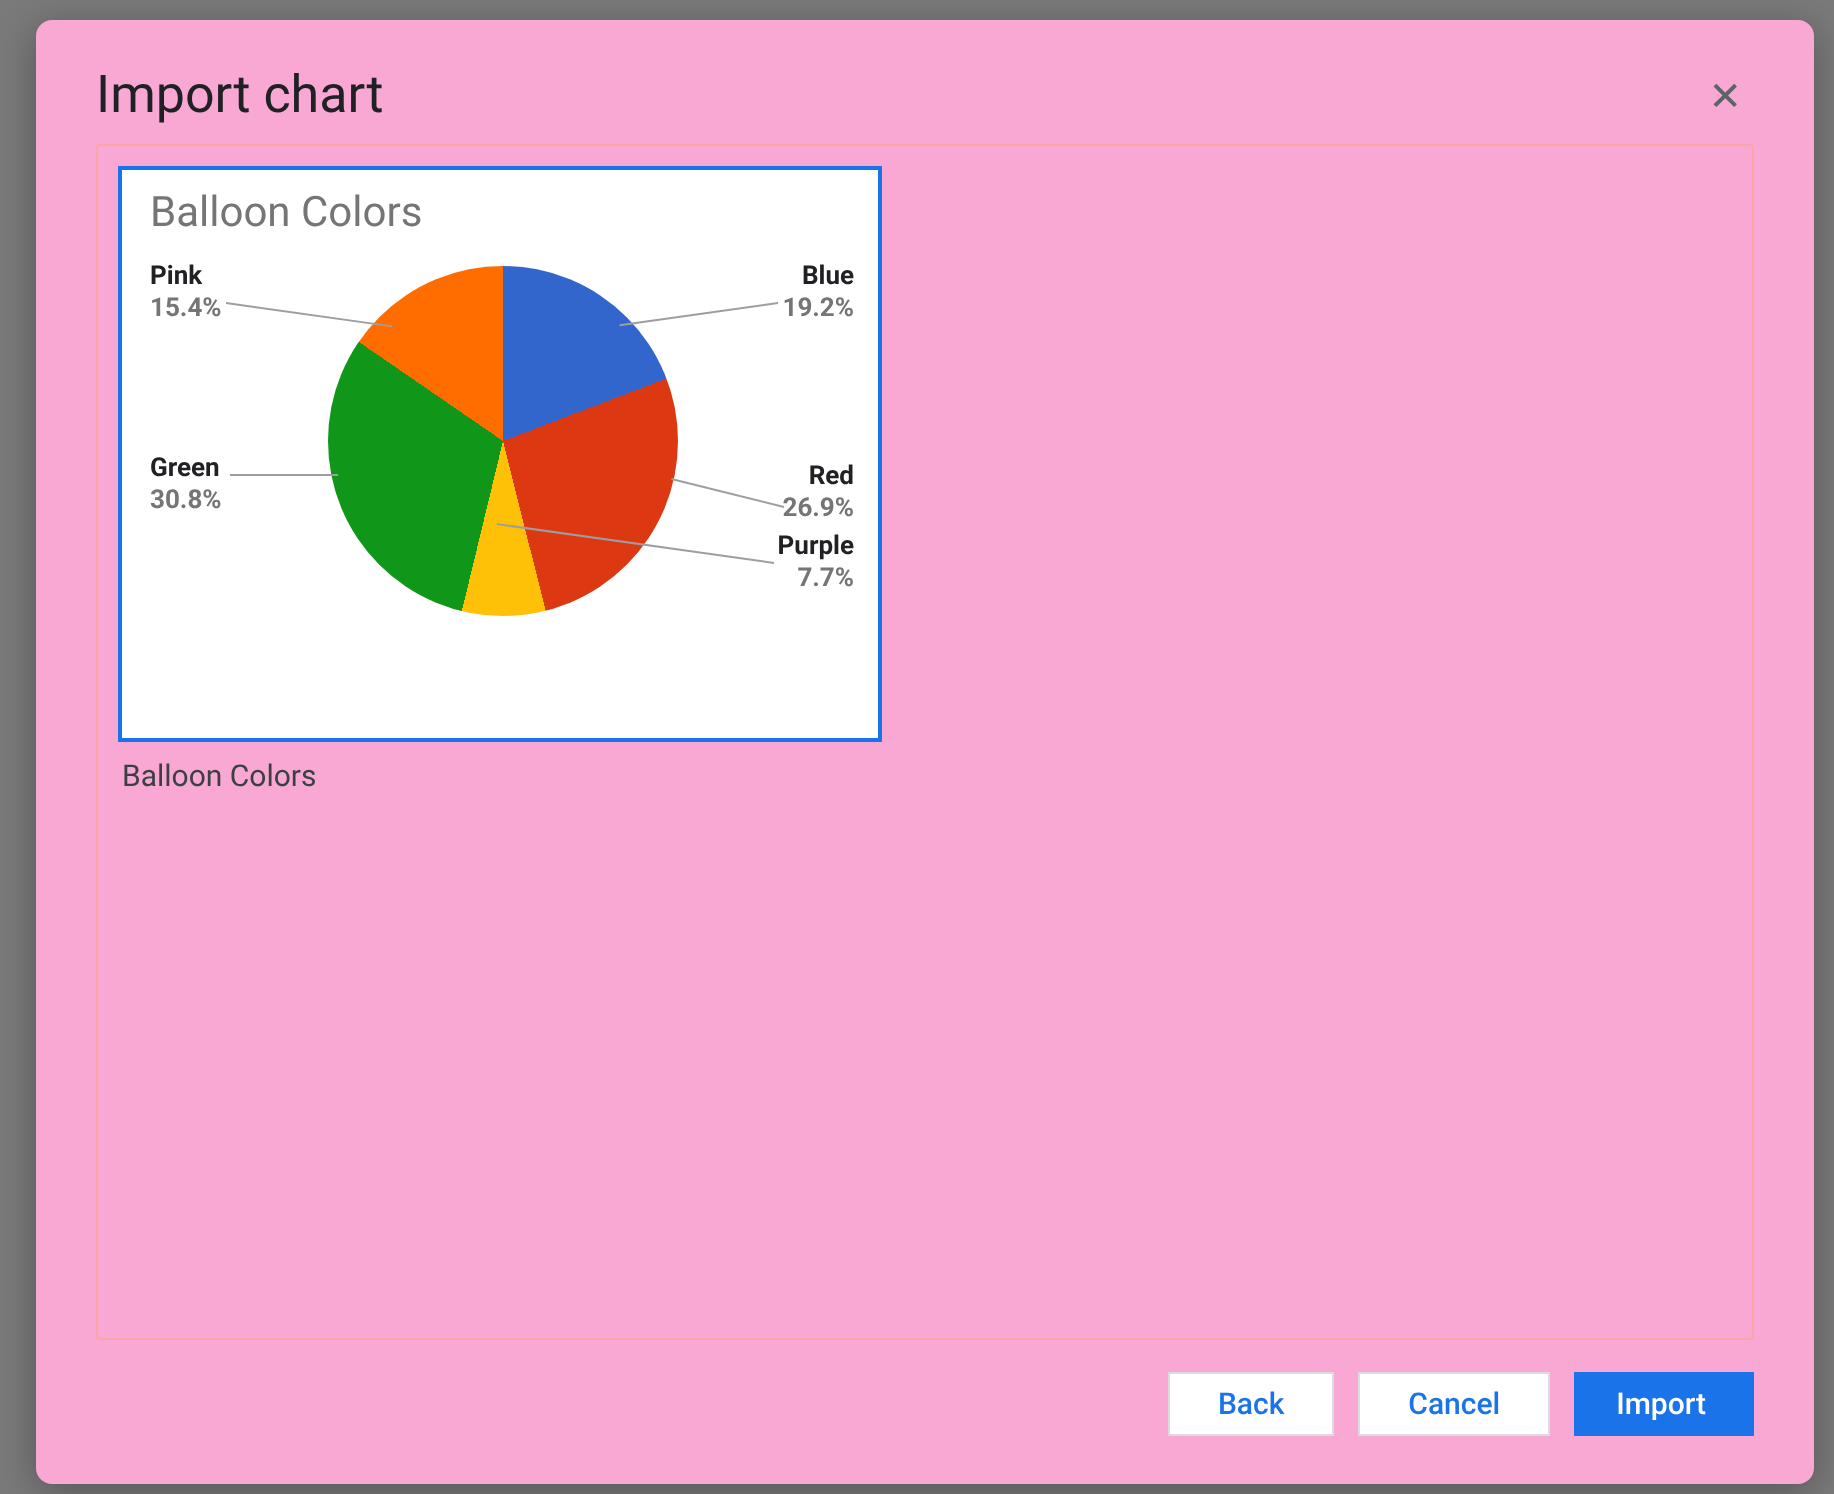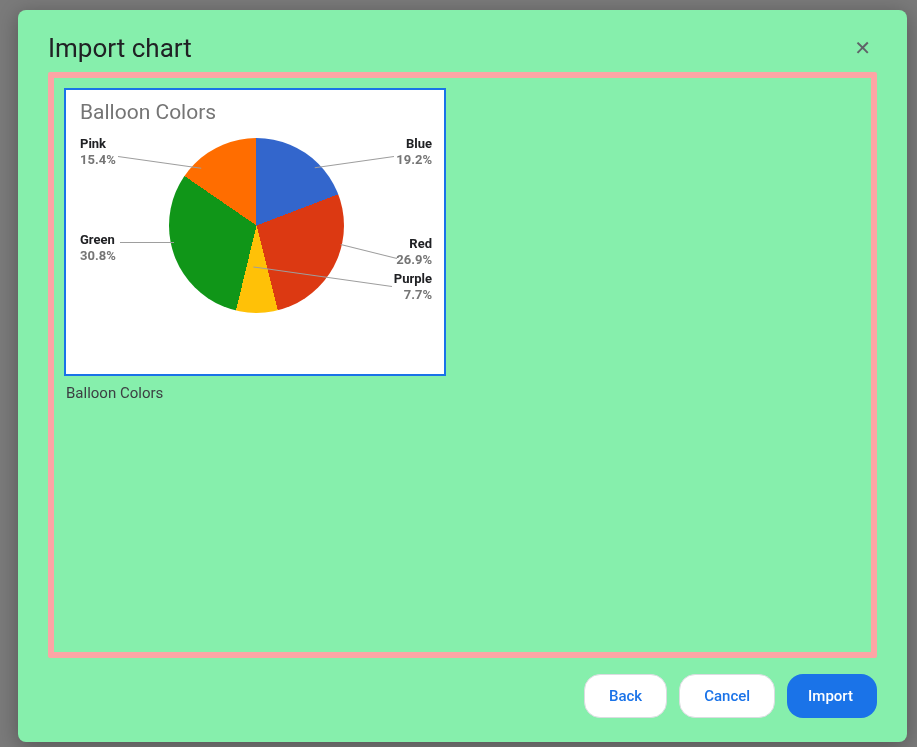--- a/index.html
+++ b/index.html
@@ -10,21 +10,21 @@
       height: 747px;
       position: relative;
       overflow: hidden;
     }
     .dialog {
       position: absolute;
       top: 10px;
       left: 18px;
       right: 10px;
       bottom: 5px;
-      background: #86efac;
+      background: #f9a8d4;
       border-radius: 8px;
       box-shadow: 0 4px 20px rgba(0,0,0,0.3);
       display: flex;
       flex-direction: column;
       padding: 0;
     }
     .dialog-header {
       display: flex;
       justify-content: space-between;
       align-items: center;
@@ -74,21 +74,21 @@
       right: 3px;
       height: 1px;
       background: #fff;
     }
     .source-name {
       font-size: 15px;
       color: #3c4043;
     }
     .content-area {
       margin: 0 30px;
-      border: 6px solid #fca5a5;
+      border: 1px solid #fca5a5;
       border-radius: 2px;
       flex: 1;
       padding: 10px;
       min-height: 440px;
     }
     .chart-card {
       width: 382px;
     }
     .chart-preview {
       border: 2px solid #1a73e8;
@@ -153,23 +153,23 @@
     .footer-options {
       display: flex;
       justify-content: flex-end;
       align-items: center;
       padding: 14px 30px 0 30px;
       gap: 6px;
       font-size: 15px;
       color: #3c4043;
     }
     .btn {
-      height: 44px;
+      height: 32px;
       padding: 0 24px;
-      border-radius: 16px;
+      border-radius: 0;
       font-size: 15px;
       cursor: pointer;
       font-family: inherit;
       display: inline-flex;
       align-items: center;
       justify-content: center;
       border: none;
     }
     .btn-secondary {
       background: #fff;

